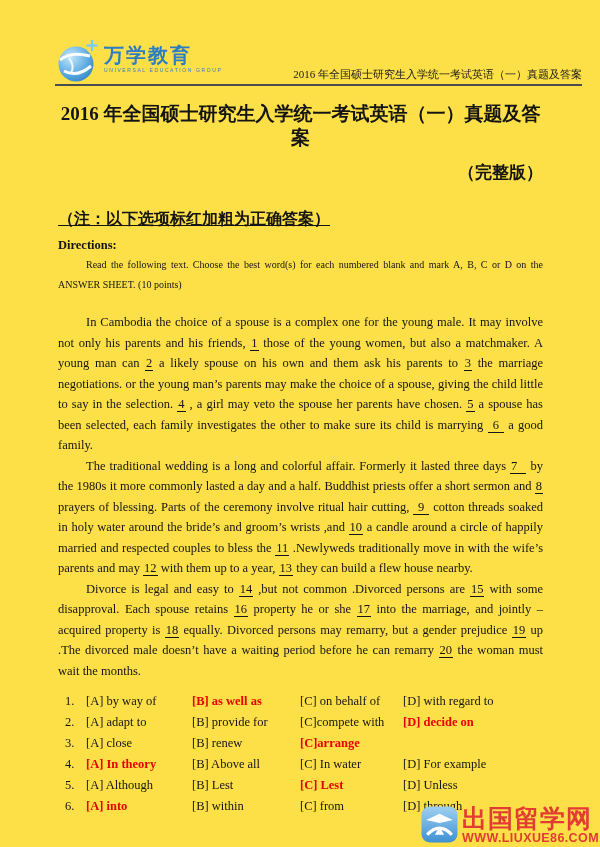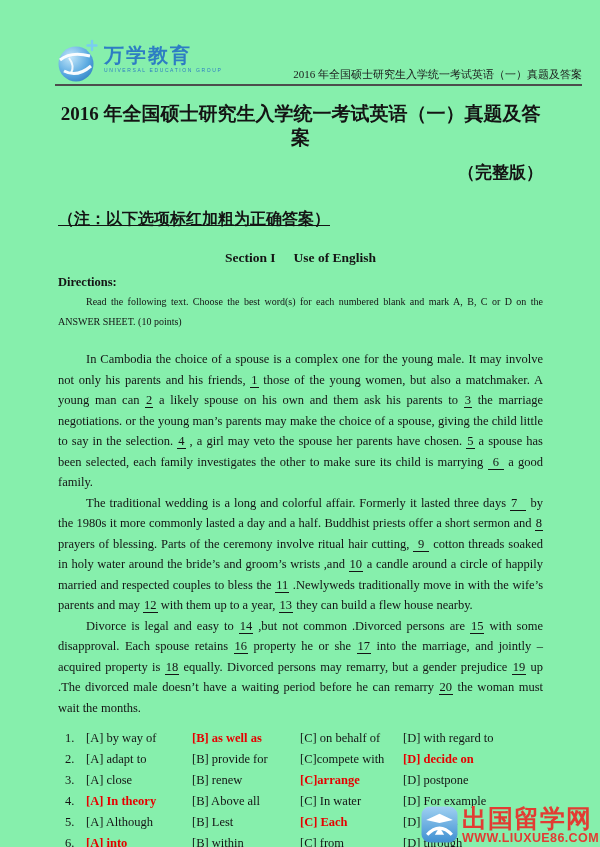--- a/index.html
+++ b/index.html
@@ -5,21 +5,21 @@
   :root{
     --accent-red:#e60000;
     --brand-blue:#2d7dc3;
     --footer-red:#e23c33;
     --rule-gray:#4d4d4d;
   }
   html,body{margin:0;padding:0;background:#ffffff;}
   .page{
     position:relative;
     width:600px;height:847px;
-    background:#86efac;
+    background:#fde047;
     overflow:hidden;
     font-family:"Liberation Serif","DejaVu Serif",serif;
     color:#141414;
   }
   
   .hdr{position:absolute;top:0;left:0;width:600px;height:86px;}
   .logo{position:absolute;left:56px;top:38px;display:flex;align-items:flex-start;}
   .logo-text{margin-left:6px;margin-top:6px;}
   .brand{font-family:"Liberation Sans","DejaVu Sans",sans-serif;font-weight:bold;font-size:20px;line-height:22px;color:var(--brand-blue);letter-spacing:2px;}
   .brand-sub{font-family:"Liberation Sans","DejaVu Sans",sans-serif;font-size:5px;letter-spacing:1.6px;color:var(--brand-blue);margin-top:1px;}
@@ -77,23 +77,20 @@
     </div>
     <div class="doc-ref">2016 年全国硕士研究生入学统一考试英语（一）真题及答案</div>
     <div class="hdr-rule"></div>
   </header>
 
   <main class="content">
     <h1 class="title">2016 年全国硕士研究生入学统一考试英语（一）真题及答案</h1>
     <div class="subtitle">（完整版）</div>
     <div class="note">（注：以下选项标红加粗为正确答案）</div>
 
-    <div class="section-heading">
-      <span>Section I</span><span class="gap"></span><span>Use of English</span>
-    </div>
 
     <div class="directions-label">Directions:</div>
     <p class="directions">Read the following text. Choose the best word(s) for each numbered blank and mark A, B, C or D on the ANSWER SHEET. (10 points)</p>
 
     <p class="body-para first"><span>In Cambodia the choice of a spouse is a complex one for the young male. It may involve not only his parents and his friends, </span><span class="blank">1</span><span> those of the young women, but also a matchmaker. A young man can </span><span class="blank">2</span><span> a likely spouse on his own and them ask his parents to </span><span class="blank">3</span><span> the marriage negotiations. or the young man’s parents may make the choice of a spouse, giving the child little to say in the selection. </span><span class="blank">4</span><span> , a girl may veto the spouse her parents have chosen. </span><span class="blank">5</span><span> a spouse has been selected, each family investigates the other to make sure its child is marrying </span><span class="blank">&nbsp;6&nbsp;</span><span> a good family.</span></p>
     <p class="body-para"><span>The traditional wedding is a long and colorful affair. Formerly it lasted three days </span><span class="blank">7&nbsp;&nbsp;</span><span> by the 1980s it more commonly lasted a day and a half. Buddhist priests offer a short sermon and </span><span class="blank">8</span><span> prayers of blessing. Parts of the ceremony involve ritual hair cutting, </span><span class="blank">&nbsp;9&nbsp;</span><span> cotton threads soaked in holy water around the bride’s and groom’s wrists ,and </span><span class="blank">10</span><span> a candle around a circle of happily married and respected couples to bless the </span><span class="blank">11</span><span> .Newlyweds traditionally move in with the wife’s parents and may </span><span class="blank">12</span><span> with them up to a year, </span><span class="blank">13</span><span> they can build a flew house nearby.</span></p>
     <p class="body-para"><span>Divorce is legal and easy to </span><span class="blank">14</span><span> ,but not common .Divorced persons are </span><span class="blank">15</span><span> with some disapproval. Each spouse retains </span><span class="blank">16</span><span> property he or she </span><span class="blank">17</span><span> into the marriage, and jointly –acquired property is </span><span class="blank">18</span><span> equally. Divorced persons may remarry, but a gender prejudice </span><span class="blank">19</span><span> up .The divorced male doesn’t have a waiting period before he can remarry </span><span class="blank">20</span><span> the woman must wait the months.</span></p>
 
     <div class="options">
         <div class="q-row">
@@ -108,34 +105,33 @@
           <span class="q-opt">[A] adapt to</span>
           <span class="q-opt">[B] provide for</span>
           <span class="q-opt">[C]compete with</span>
           <span class="q-opt correct">[D] decide on</span>
         </div>
         <div class="q-row">
           <span class="q-num">3.</span>
           <span class="q-opt">[A] close</span>
           <span class="q-opt">[B] renew</span>
           <span class="q-opt correct">[C]arrange</span>
-          <span class="q-opt">[D] postpone</span>
         </div>
         <div class="q-row">
           <span class="q-num">4.</span>
           <span class="q-opt correct">[A] In theory</span>
           <span class="q-opt">[B] Above all</span>
           <span class="q-opt">[C] In water</span>
           <span class="q-opt">[D] For example</span>
         </div>
         <div class="q-row">
           <span class="q-num">5.</span>
           <span class="q-opt">[A] Although</span>
           <span class="q-opt">[B] Lest</span>
-          <span class="q-opt correct">[C] Each</span>
+          <span class="q-opt correct">[C] Lest</span>
           <span class="q-opt">[D] Unless</span>
         </div>
         <div class="q-row">
           <span class="q-num">6.</span>
           <span class="q-opt correct">[A] into</span>
           <span class="q-opt">[B] within</span>
           <span class="q-opt">[C] from</span>
           <span class="q-opt">[D] through</span>
         </div>
       </div>

